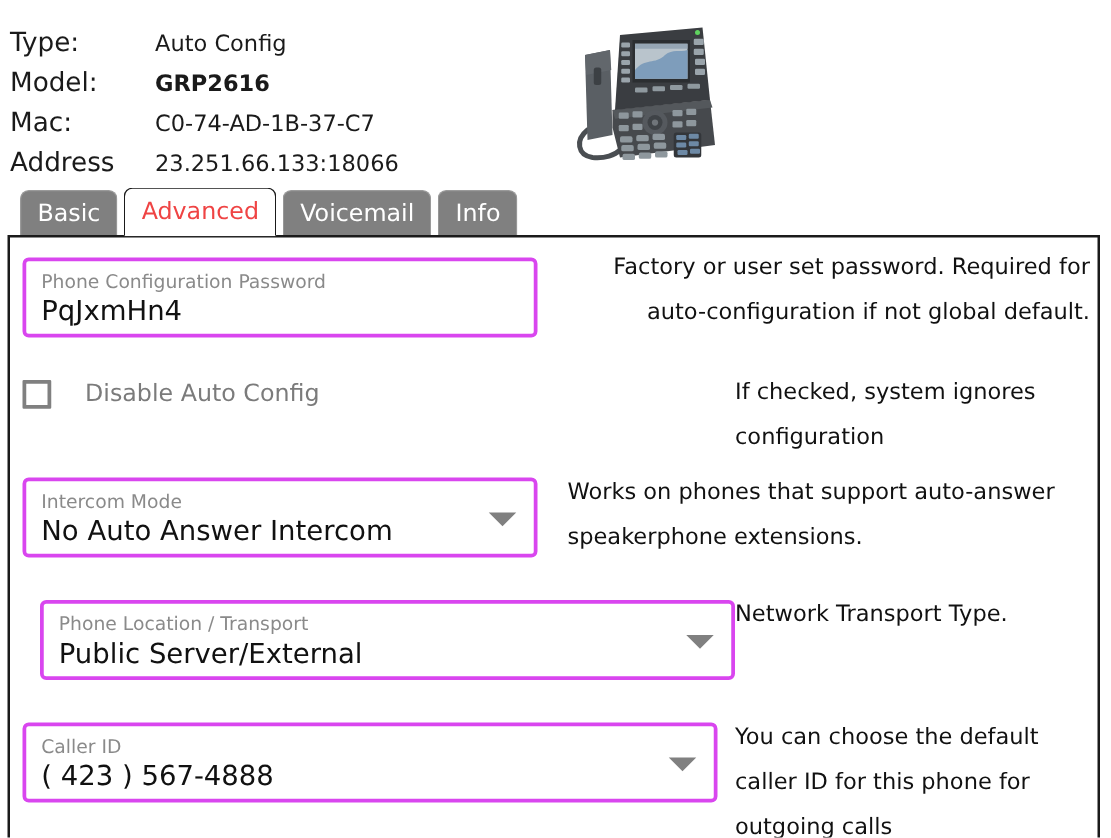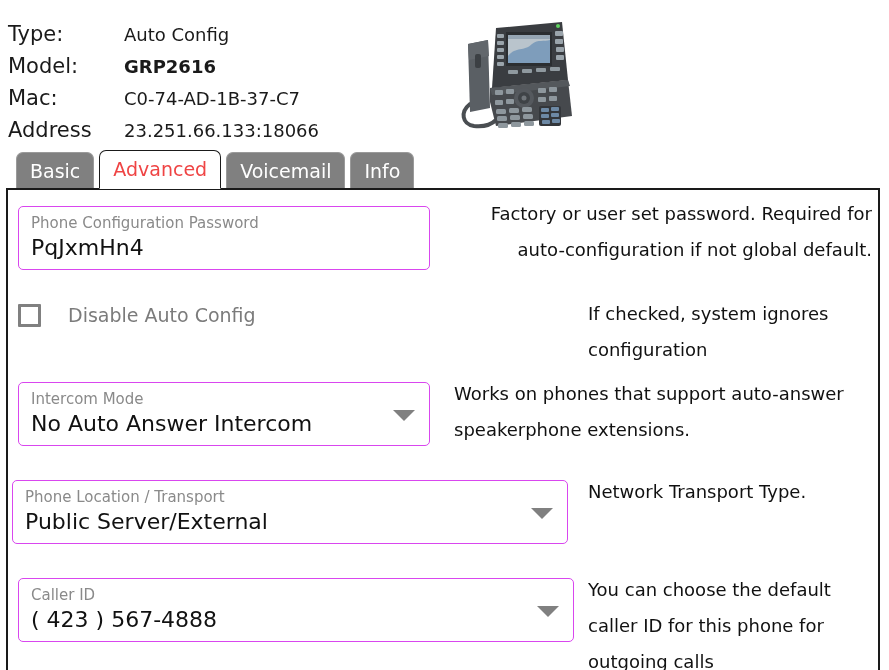--- a/index.html
+++ b/index.html
@@ -65,21 +65,21 @@
     border-top: 2px solid #1a1a1a;
     background: #ffffff;
     z-index: 1;
   }
 
   
   .row { position: absolute; }
 
   .field {
     position: relative;
-    border: 1px solid #d946ef;
+    border: 3px solid #d946ef;
     border-radius: 5px;
     background: #ffffff;
     padding: 7px 12px 8px 12px;
     height: 64px;
   }
   .field-label {
     font-size: 15px;
     color: #8a8a8a;
     line-height: 19px;
     white-space: nowrap;
@@ -244,21 +244,21 @@
 
     <div class="row" style="left:10px; top:192px; width:412px;">
       <div class="field" style="width:412px;">
         <div class="field-label">Intercom Mode</div>
         <div class="field-value">No Auto Answer Intercom</div>
         <div class="caret"></div>
       </div>
     </div>
     <div class="help" style="left:446px; top:186px; width:418px;">Works on phones that support auto-answer speakerphone extensions.</div>
 
-    <div class="row" style="left:4px; top:290px; width:556px;">
+    <div class="row" style="left:24px; top:290px; width:556px;">
       <div class="field" style="width:556px;">
         <div class="field-label">Phone Location / Transport</div>
         <div class="field-value">Public Server/External</div>
         <div class="caret"></div>
       </div>
     </div>
     <div class="help" style="left:580px; top:284px; width:290px;">Network Transport Type.</div>
 
     <div class="row" style="left:10px; top:388px; width:556px;">
       <div class="field" style="width:556px;">

